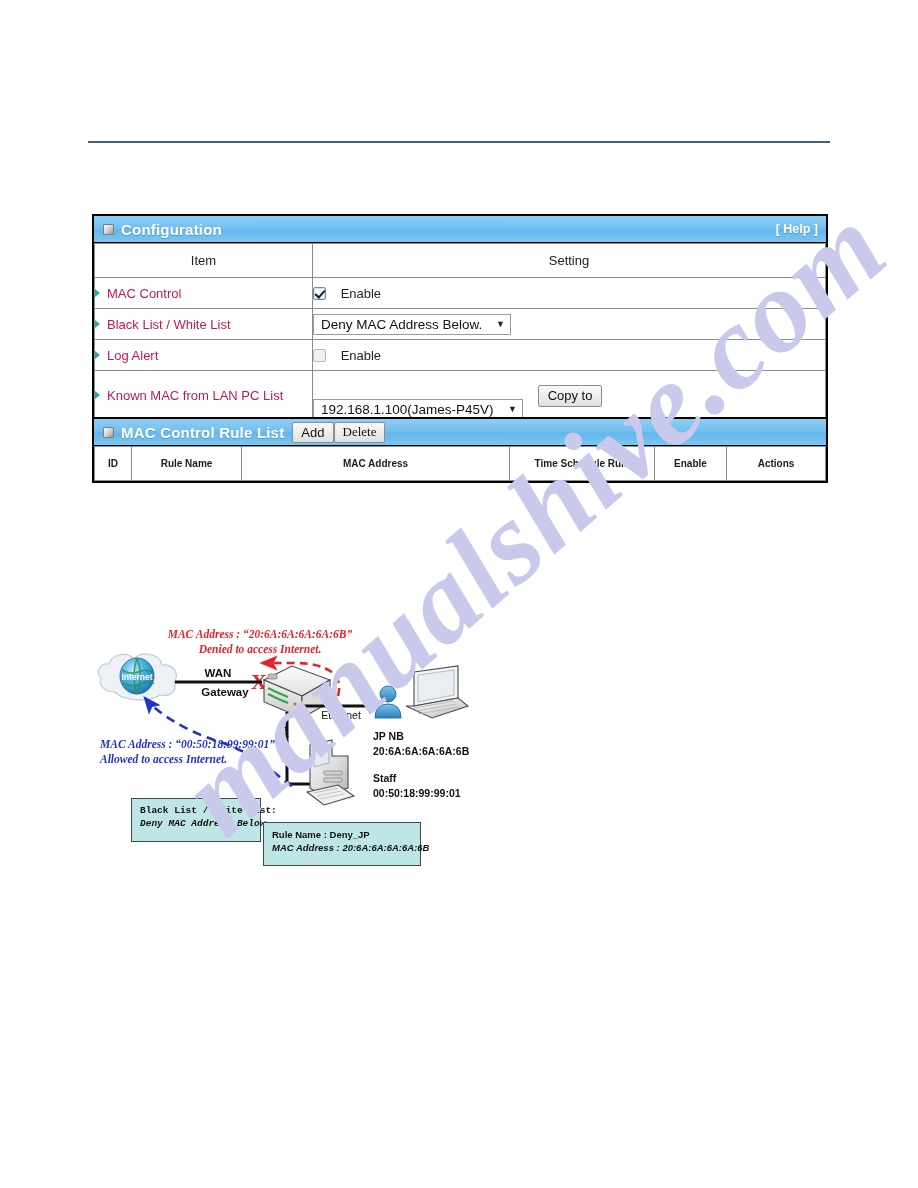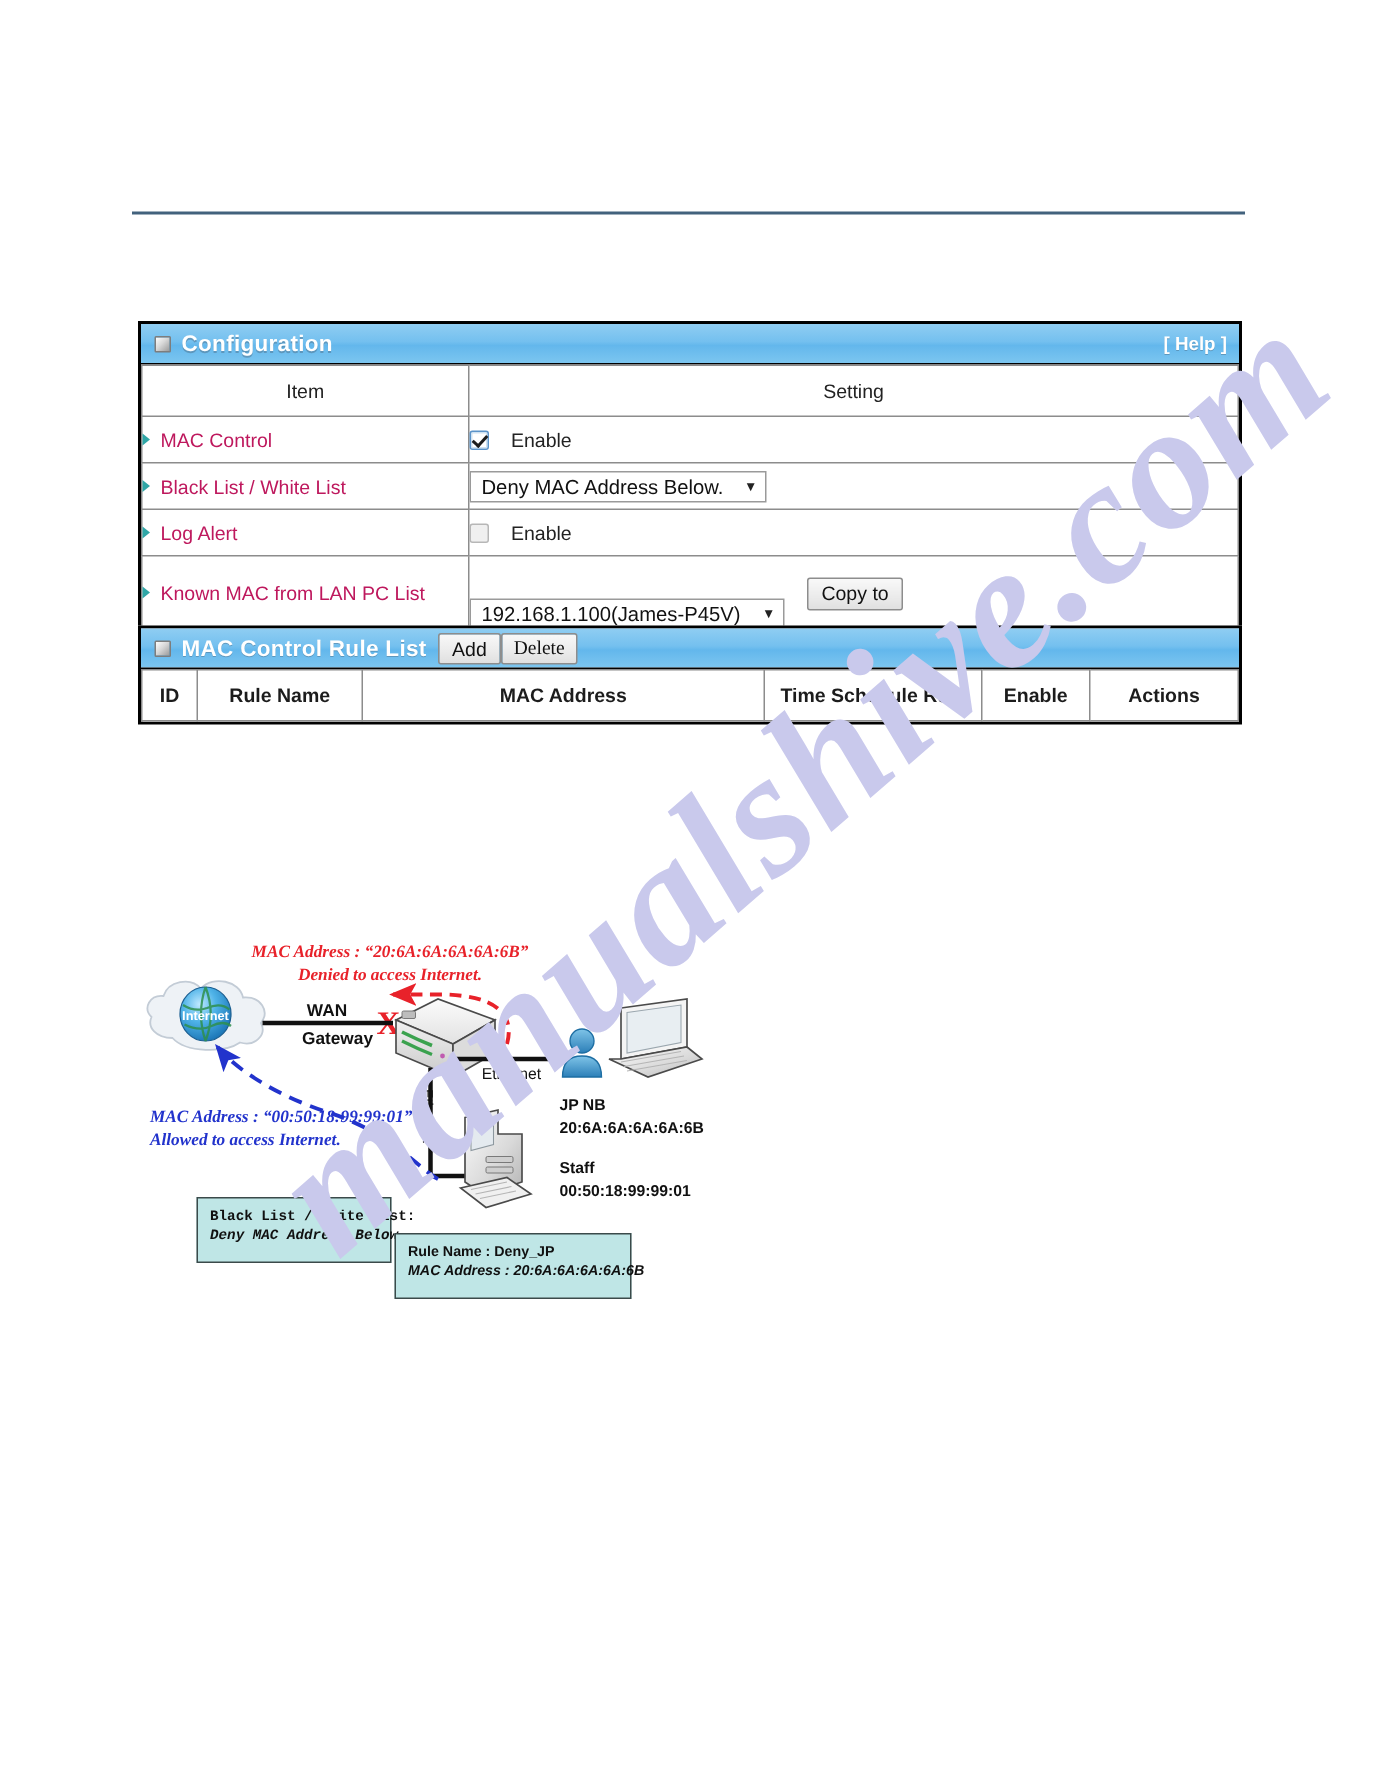--- a/index.html
+++ b/index.html
@@ -103,21 +103,21 @@
   
   #rule-panel{left:92px;top:417px;width:736px;}
   #rule-panel .panel-head{padding-right:4px;}
   #rule-panel .panel-head .head-title{margin-right:8px;}
   #rule-panel .panel-head .btn{height:21px;padding:0 8px;font-size:13px;}
   #rule-panel .panel-head .btn + .btn{font-family:Liberation Serif, serif;}
 
   table.rules{border-collapse:collapse;width:100%;table-layout:fixed;}
   table.rules th{
     border:1px solid #8c8c8c;height:33px;background:#fff;
-    font-size:13px;font-weight:700;color:#1c1c1c;text-align:center;padding:0;
+    font-size:10px;font-weight:700;color:#1c1c1c;text-align:center;padding:0;
   }
   col.r-id{width:37px;} col.r-name{width:110px;} col.r-mac{width:268px;}
   col.r-sched{width:145px;} col.r-en{width:72px;}
 
   
   #diagram{position:absolute;left:92px;top:606px;width:420px;height:250px;z-index:4;}
   #diagram svg{display:block;}
 
   
   .callout{

